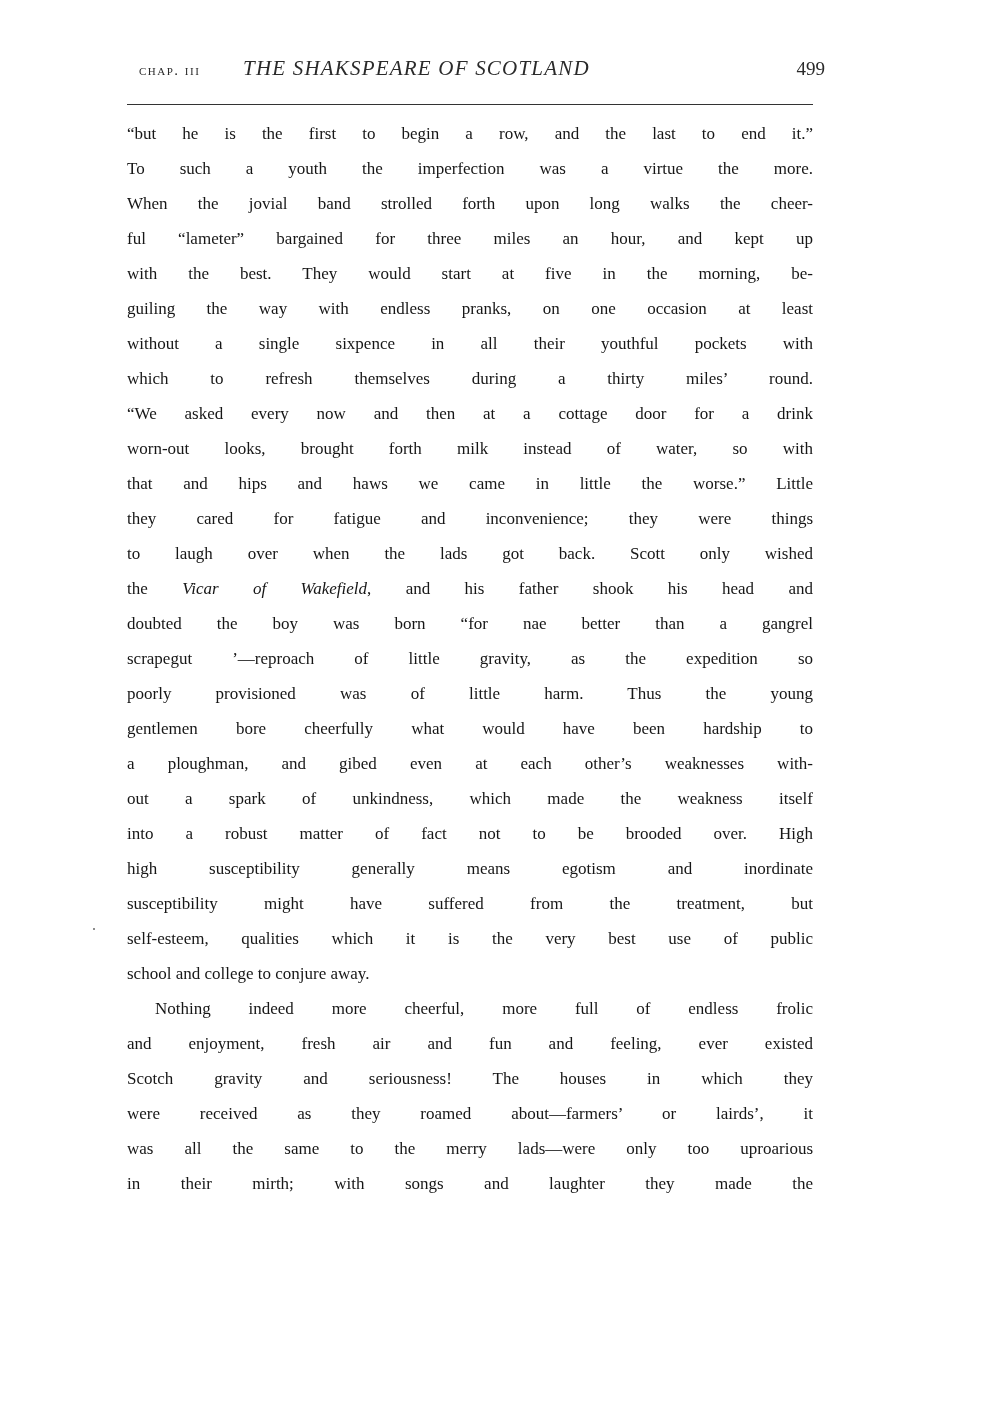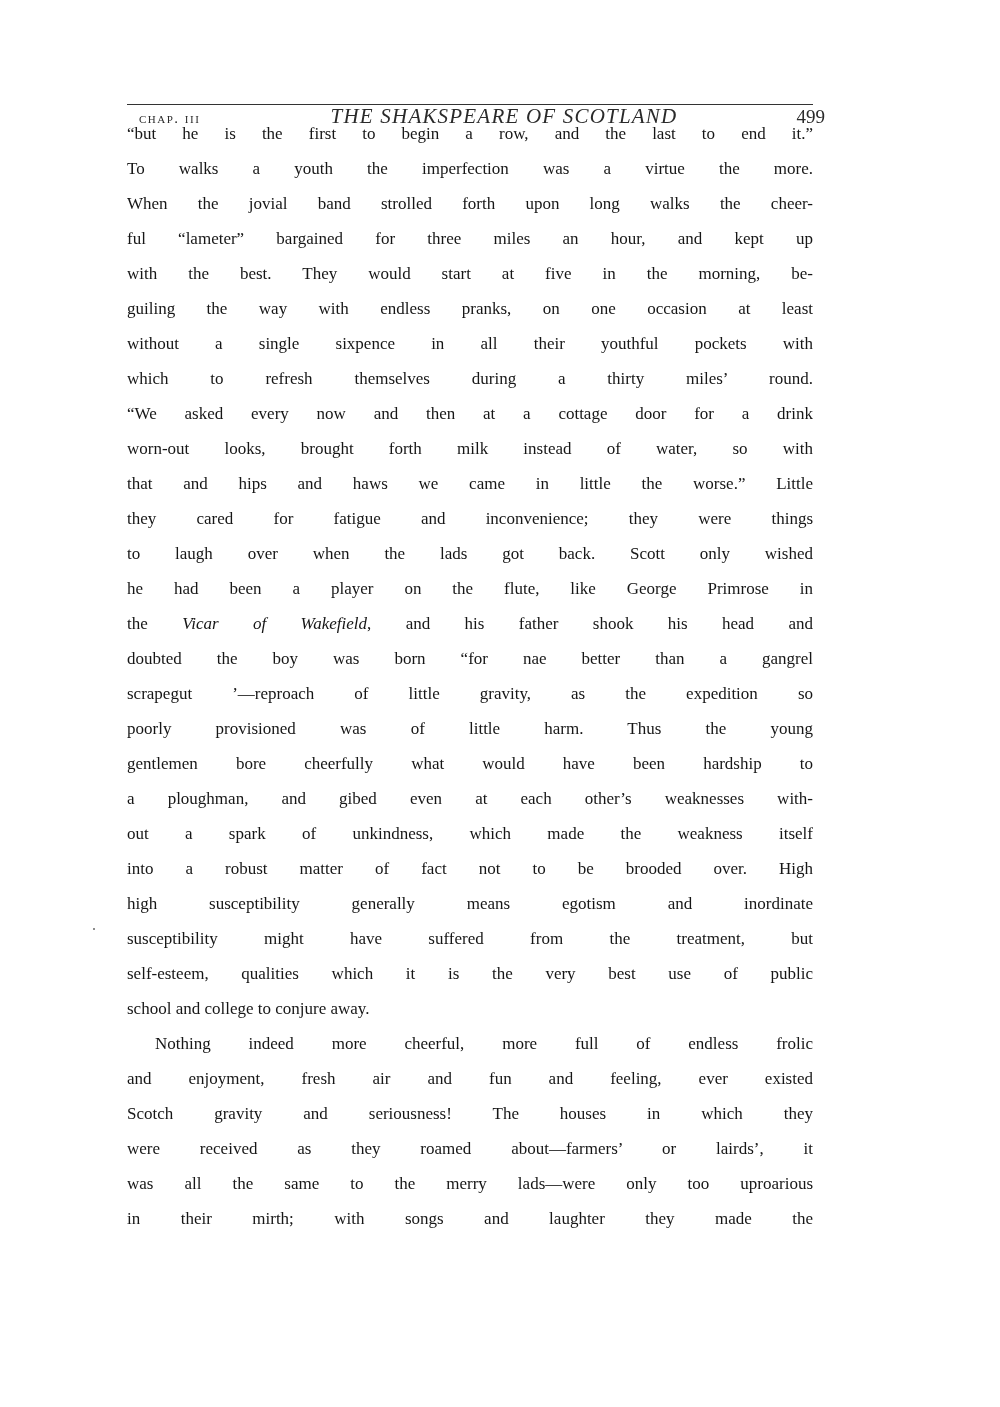--- a/index.html
+++ b/index.html
@@ -40,23 +40,22 @@
       width: 100px;
       flex: none;
       font-family: "Liberation Serif", serif;
     }
     .title {
       font-style: italic;
       font-size: 21px;
       letter-spacing: 1.2px;
       color: #2a2a2a;
       flex: 1 1 auto;
-      text-align: center;
+      text-align: left;
       padding-left: 4px;
-      margin-top: 48px;
     }
     .pageno {
       font-size: 19px;
       color: #2a2a2a;
       flex: none;
       text-align: right;
       width: 60px;
     }
     .rule {
       position: absolute;
@@ -106,33 +105,32 @@
     <span class="chap">CHAP. III</span>
     <span class="title">THE SHAKSPEARE OF SCOTLAND</span>
     <span class="pageno">499</span>
   </div>
   <div class="rule"></div>
 
   <div class="body-text">
 
     <div>
       <span class="line">“but he is the first to begin a row, and the last to end it.”</span>
-      <span class="line">To walks a youth the imperfection was a virtue the more.</span>
+      <span class="line">To such a youth the imperfection was a virtue the more.</span>
       <span class="line">When the jovial band strolled forth upon long walks the cheer-</span>
       <span class="line">ful “lameter” bargained for three miles an hour, and kept up</span>
       <span class="line">with the best. They would start at five in the morning, be-</span>
       <span class="line">guiling the way with endless pranks, on one occasion at least</span>
       <span class="line">without a single sixpence in all their youthful pockets with</span>
       <span class="line">which to refresh themselves during a thirty miles’ round.</span>
       <span class="line">“We asked every now and then at a cottage door for a drink</span>
       <span class="line">worn-out looks, brought forth milk instead of water, so with</span>
       <span class="line">that and hips and haws we came in little the worse.” Little</span>
       <span class="line">they cared for fatigue and inconvenience; they were things</span>
       <span class="line">to laugh over when the lads got back. Scott only wished</span>
-      <span class="line">he had been a player on the flute, like George Primrose in</span>
       <span class="line"><span>the </span><span class="it">Vicar of Wakefield</span><span>, and his father shook his head and</span></span>
       <span class="line">doubted the boy was born “for nae better than a gangrel</span>
       <span class="line">scrapegut ’—reproach of little gravity, as the expedition so</span>
       <span class="line">poorly provisioned was of little harm. Thus the young</span>
       <span class="line">gentlemen bore cheerfully what would have been hardship to</span>
       <span class="line">a ploughman, and gibed even at each other’s weaknesses with-</span>
       <span class="line">out a spark of unkindness, which made the weakness itself</span>
       <span class="line">into a robust matter of fact not to be brooded over. High</span>
       <span class="line">high susceptibility generally means egotism and inordinate</span>
       <span class="line">susceptibility might have suffered from the treatment, but</span>

